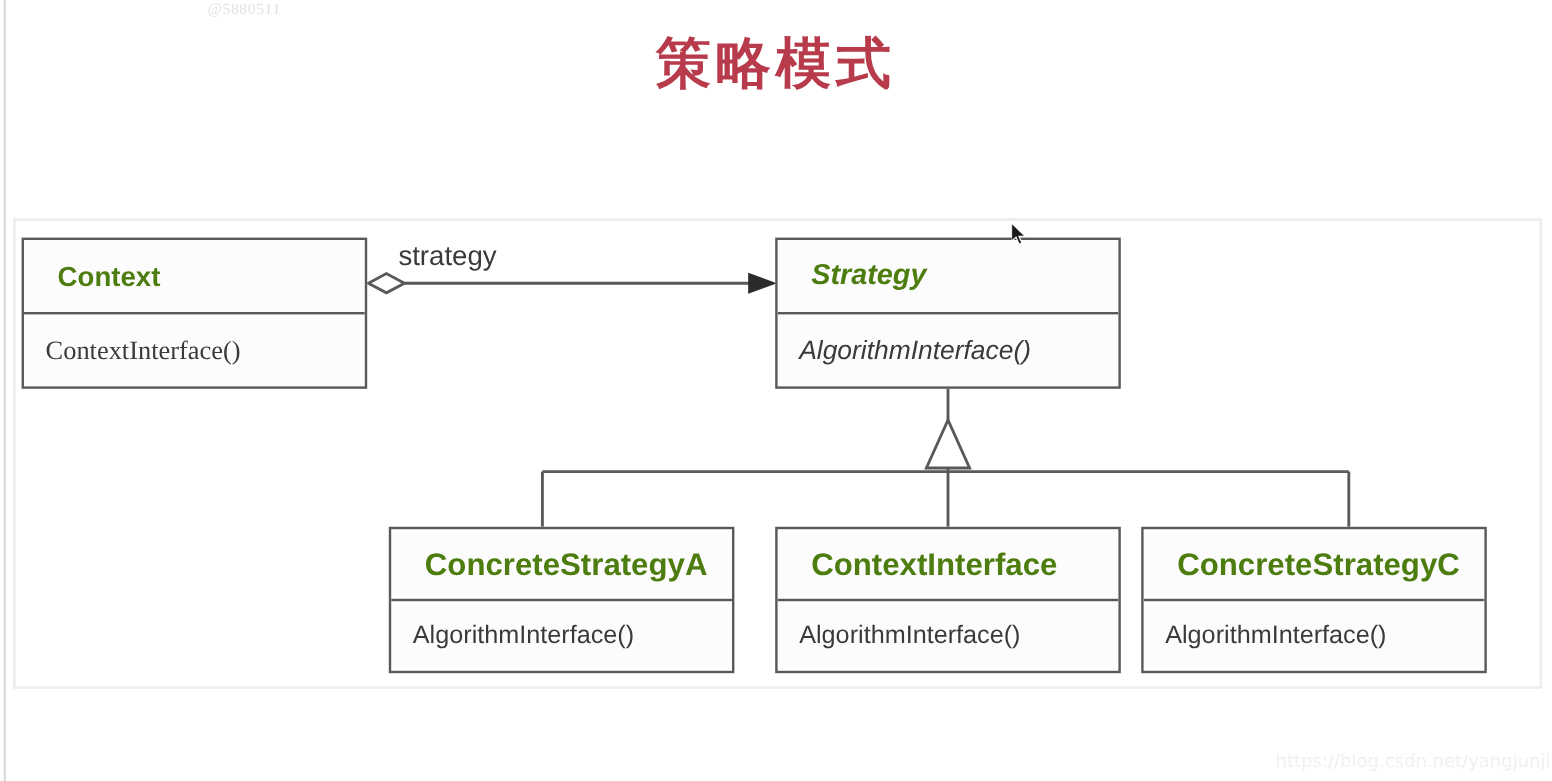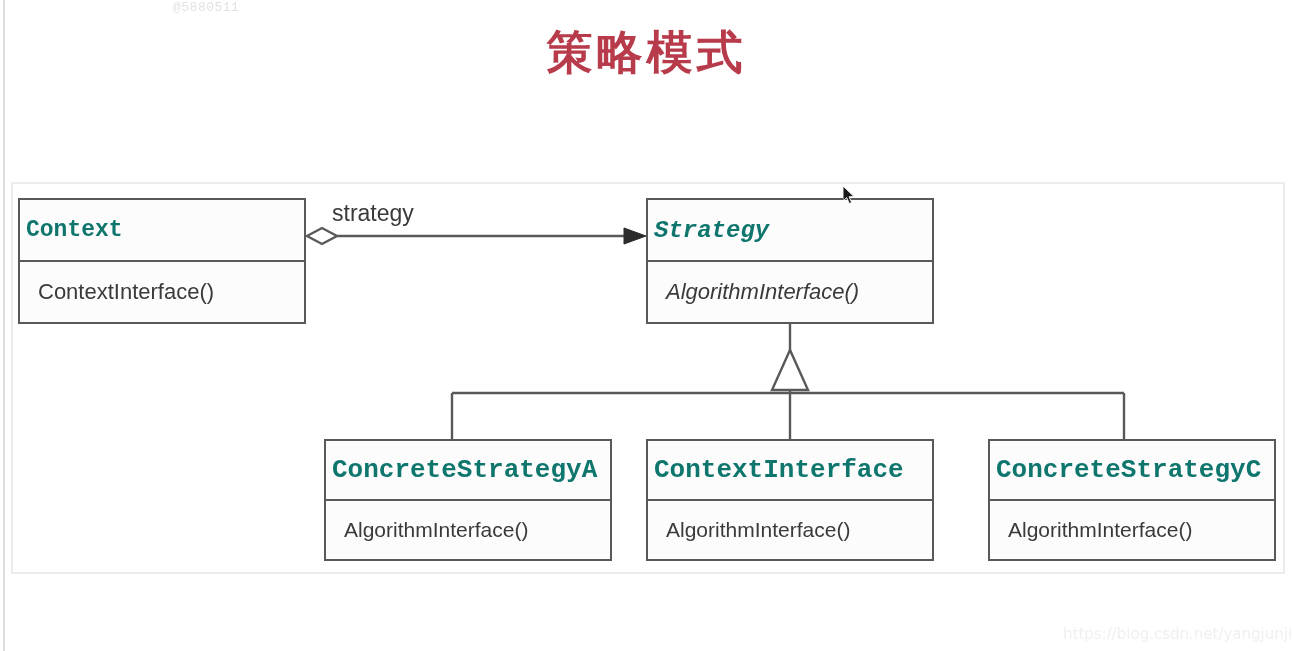--- a/index.html
+++ b/index.html
@@ -24,21 +24,21 @@
     width: 2px; height: 651px;
     background: #dcdcdc;
   }
 
   .top-watermark {
     position: absolute;
     left: 173px; top: 0px;
     font-size: 13px;
     letter-spacing: 0.5px;
     color: #e2e2e4;
-    font-family: Liberation Mono, monospace;
+    font-family: Liberation Serif, serif;
     user-select: none;
   }
 
   .page-title {
     position: absolute;
     left: 0; top: 22px;
     width: 1293px;
     text-align: center;
     font-size: 46px;
     font-weight: 700;
@@ -66,54 +66,53 @@
   
   .uml-box {
     position: absolute;
     border: 2px solid #595959;
     background: #fcfcfc;
     overflow: hidden;
   }
   .uml-name {
     display: flex;
     align-items: center;
-    padding-left: 6px;
+    padding-left: 28px;
     border-bottom: 2px solid #595959;
     font-weight: 700;
-    color: #0f766e;
-    white-space: nowrap;
-    font-family: Liberation Mono, monospace;
+    color: #4d7c0f;
+    white-space: nowrap;
   }
   .uml-ops {
     display: flex;
     align-items: center;
     padding-left: 18px;
     color: #3a3a3a;
     white-space: nowrap;
   }
   .abstract .uml-name { font-style: italic; }
   .abstract .uml-ops  { font-style: italic; }
 
   
   #box-context { left: 18px; top: 198px; width: 288px; height: 126px; }
   #box-context .uml-name { height: 62px; font-size: 23px; }
-  #box-context .uml-ops  { height: 60px; font-size: 22px; }
+  #box-context .uml-ops  { height: 60px; font-size: 22px; font-family: Liberation Serif, serif; }
 
   
   #box-strategy { left: 646px; top: 198px; width: 288px; height: 126px; }
   #box-strategy .uml-name { height: 62px; font-size: 24px; }
   #box-strategy .uml-ops  { height: 60px; font-size: 22px; }
 
   
   .concrete { width: 288px; height: 122px; top: 439px; }
   .concrete .uml-name { height: 60px; font-size: 26px; }
   .concrete .uml-ops  { height: 58px; font-size: 21px; }
   #box-concrete-a { left: 324px; }
   #box-concrete-b { left: 646px; }
-  #box-concrete-c { left: 988px; text-align: right; }
+  #box-concrete-c { left: 951px; text-align: right; }
 
   .edge-label {
     position: absolute;
     left: 332px; top: 200px;
     font-size: 23px;
     color: #3a3a3a;
     white-space: nowrap;
   }
 
   .bottom-watermark {

